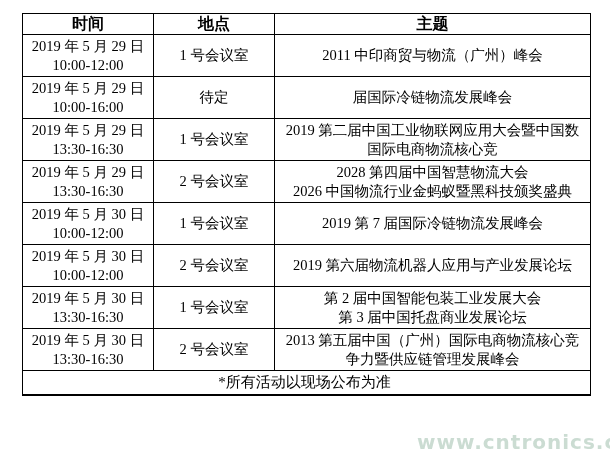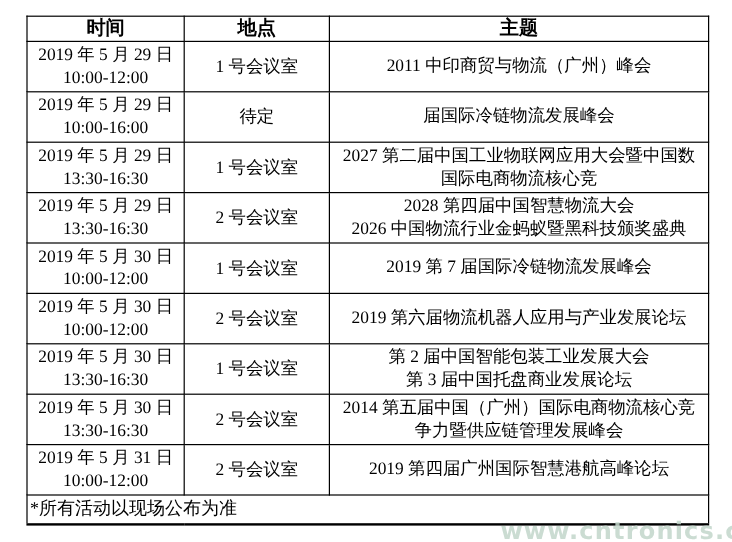--- a/index.html
+++ b/index.html
@@ -47,21 +47,21 @@
   tbody tr { height: 42px; }
   td {
     font-size: 14.5px;
   }
   .time-cell div,
   .topic-cell div {
     line-height: 19px;
   }
   td.footnote {
     height: 21px;
-    text-align: left;
+    text-align: center;
     padding-right: 6px;
     font-size: 15px;
     line-height: 21px;
   }
   .watermark {
     position: absolute;
     left: 417px;
     top: 430px;
     font-family: "DejaVu Sans", sans-serif;
     font-size: 20px;
@@ -114,21 +114,21 @@
           </td>
   </tr>
 
   <tr>
     <td class="time-cell">
       <div>2019 年 5 月 29 日</div>
       <div>13:30-16:30</div>
     </td>
     <td class="loc-cell">1 号会议室</td>
     <td class="topic-cell">
-            <div>2027 第二届中国工业物联网应用大会暨中国数</div>
+            <div>2019 第二届中国工业物联网应用大会暨中国数</div>
             <div>国际电商物流核心竞</div>
           </td>
   </tr>
 
   <tr>
     <td class="time-cell">
       <div>2019 年 5 月 29 日</div>
       <div>13:30-16:30</div>
     </td>
     <td class="loc-cell">2 号会议室</td>
@@ -172,35 +172,25 @@
           </td>
   </tr>
 
   <tr>
     <td class="time-cell">
       <div>2019 年 5 月 30 日</div>
       <div>13:30-16:30</div>
     </td>
     <td class="loc-cell">2 号会议室</td>
     <td class="topic-cell">
-            <div>2014 第五届中国（广州）国际电商物流核心竞</div>
+            <div>2013 第五届中国（广州）国际电商物流核心竞</div>
             <div>争力暨供应链管理发展峰会</div>
           </td>
   </tr>
 
-  <tr>
-    <td class="time-cell">
-      <div>2019 年 5 月 31 日</div>
-      <div>10:00-12:00</div>
-    </td>
-    <td class="loc-cell">2 号会议室</td>
-    <td class="topic-cell">
-            <div>2019 第四届广州国际智慧港航高峰论坛</div>
-          </td>
-  </tr>
 </tbody>
     <tfoot>
       <tr>
         <td colspan="3" class="footnote">*所有活动以现场公布为准</td>
       </tr>
     </tfoot>
   </table>
 
   <div class="watermark">www.cntronics.com</div>
 

